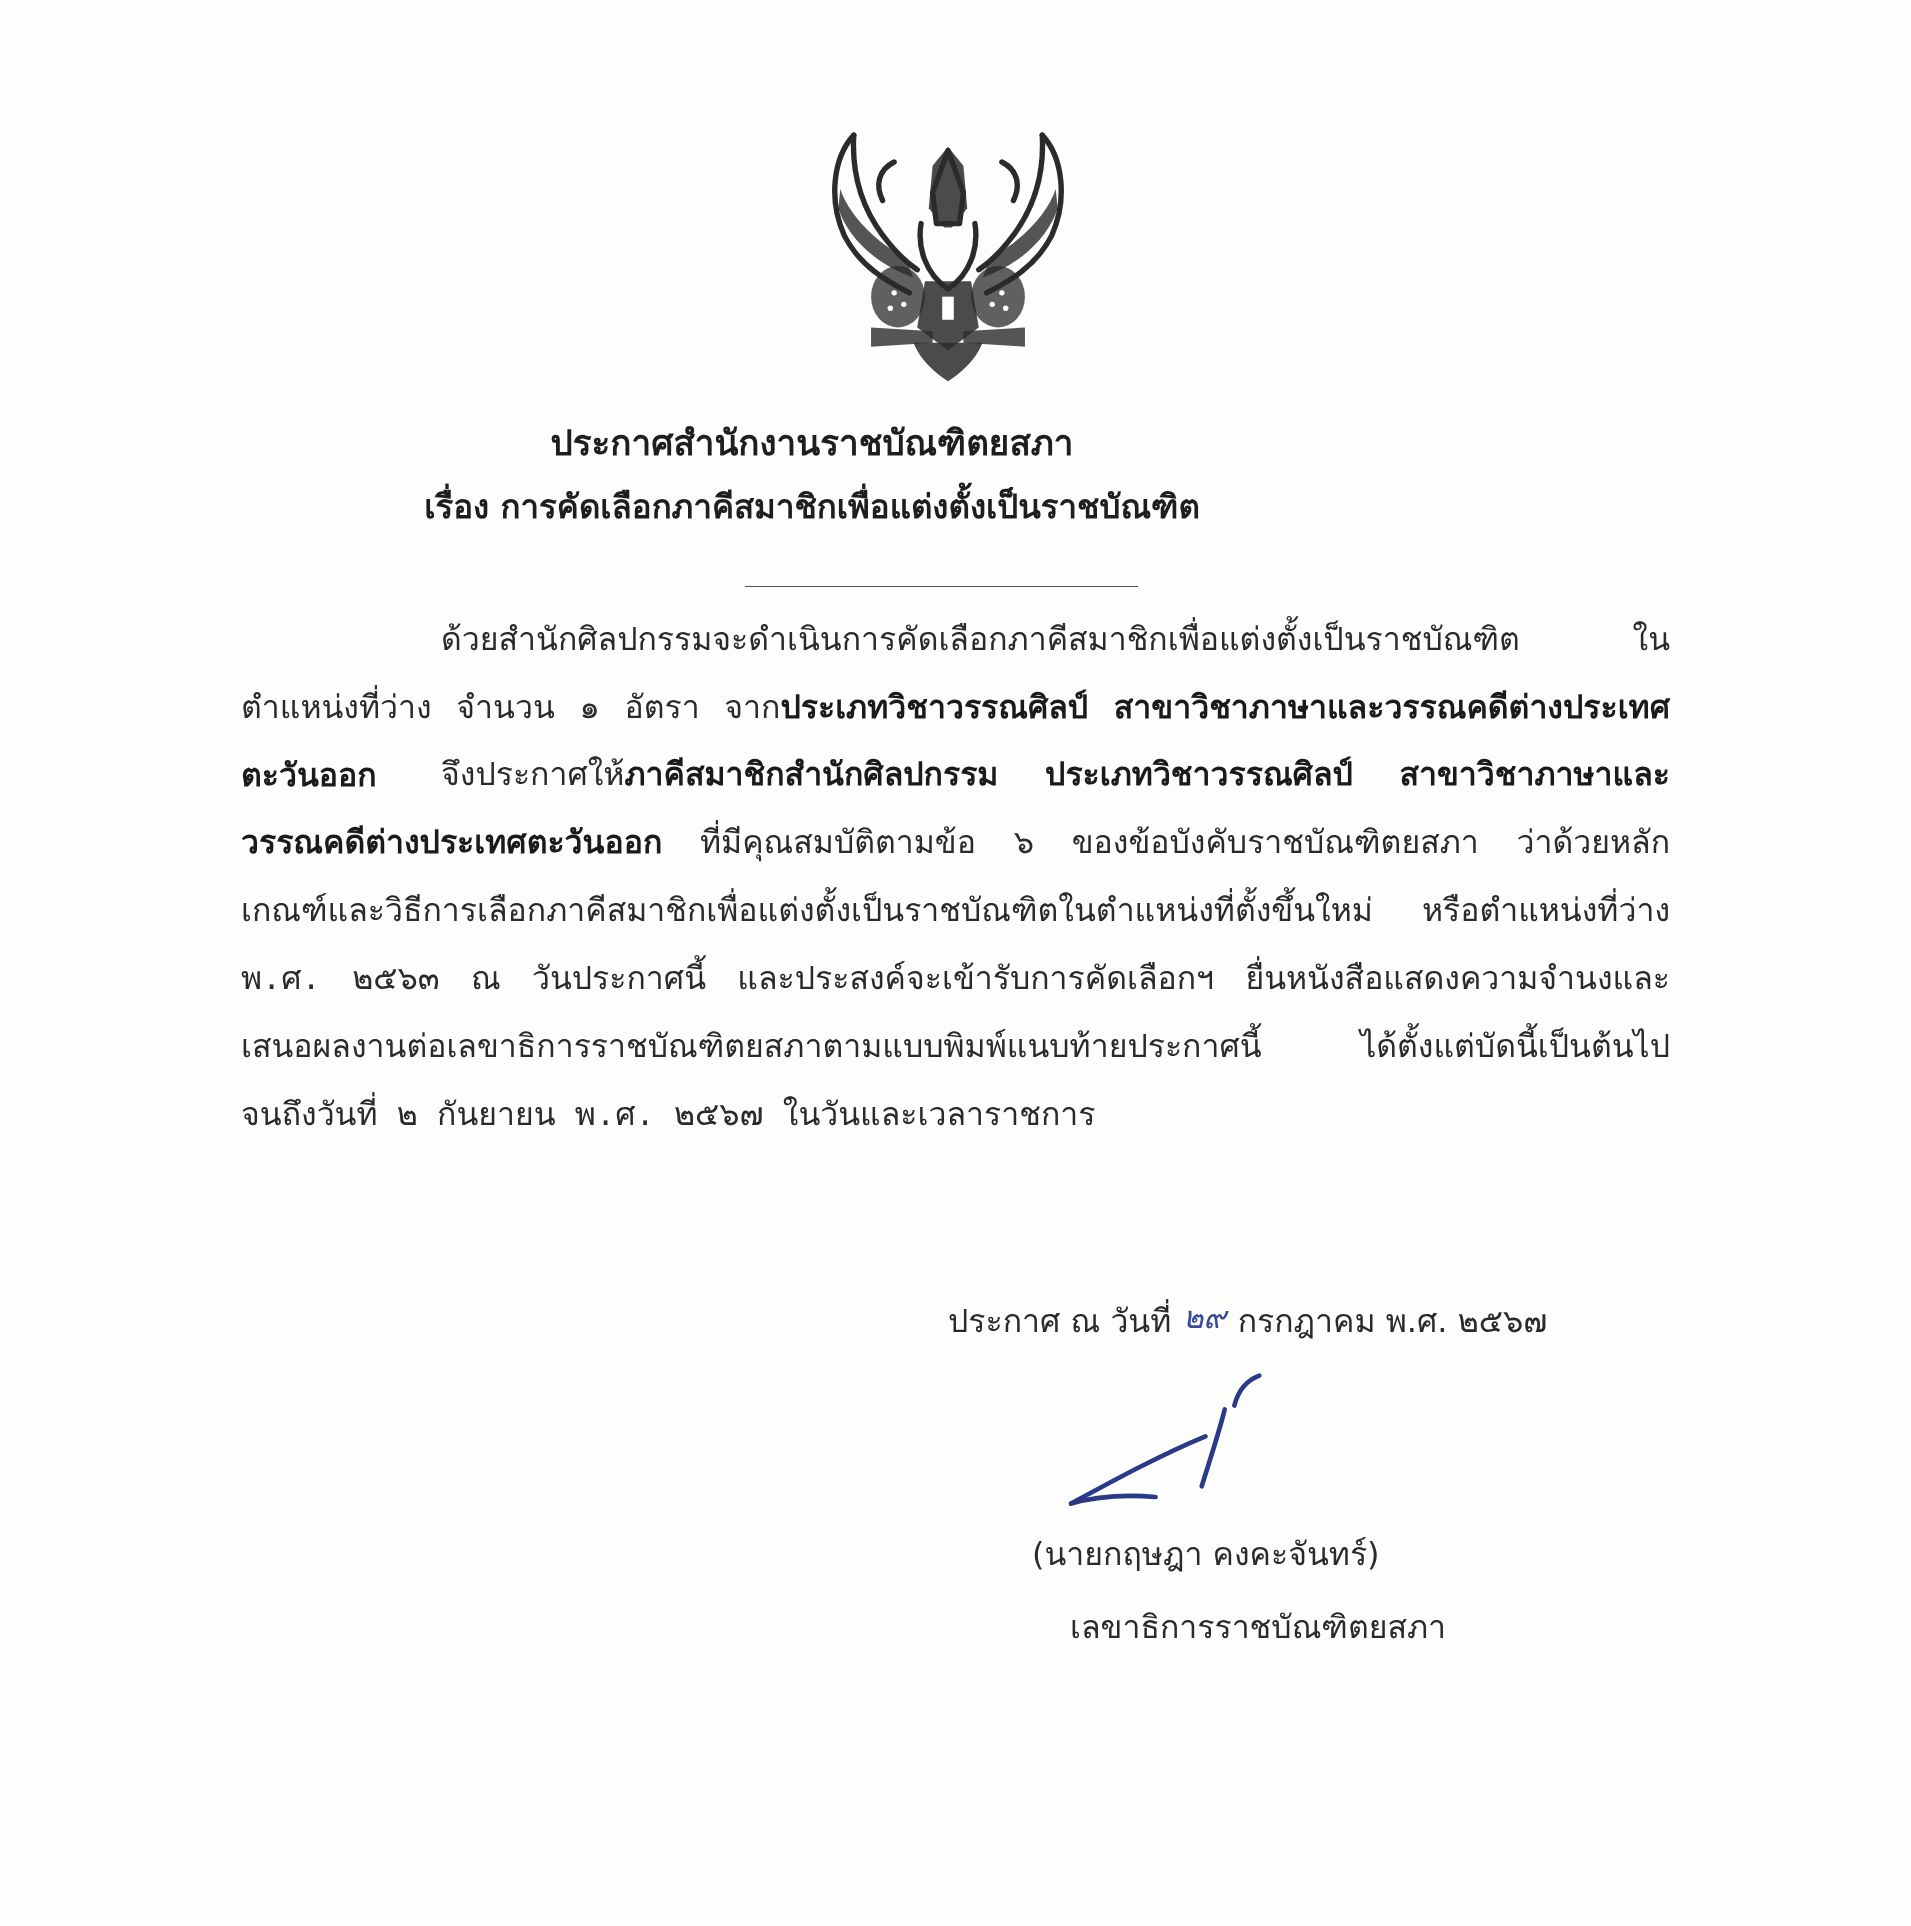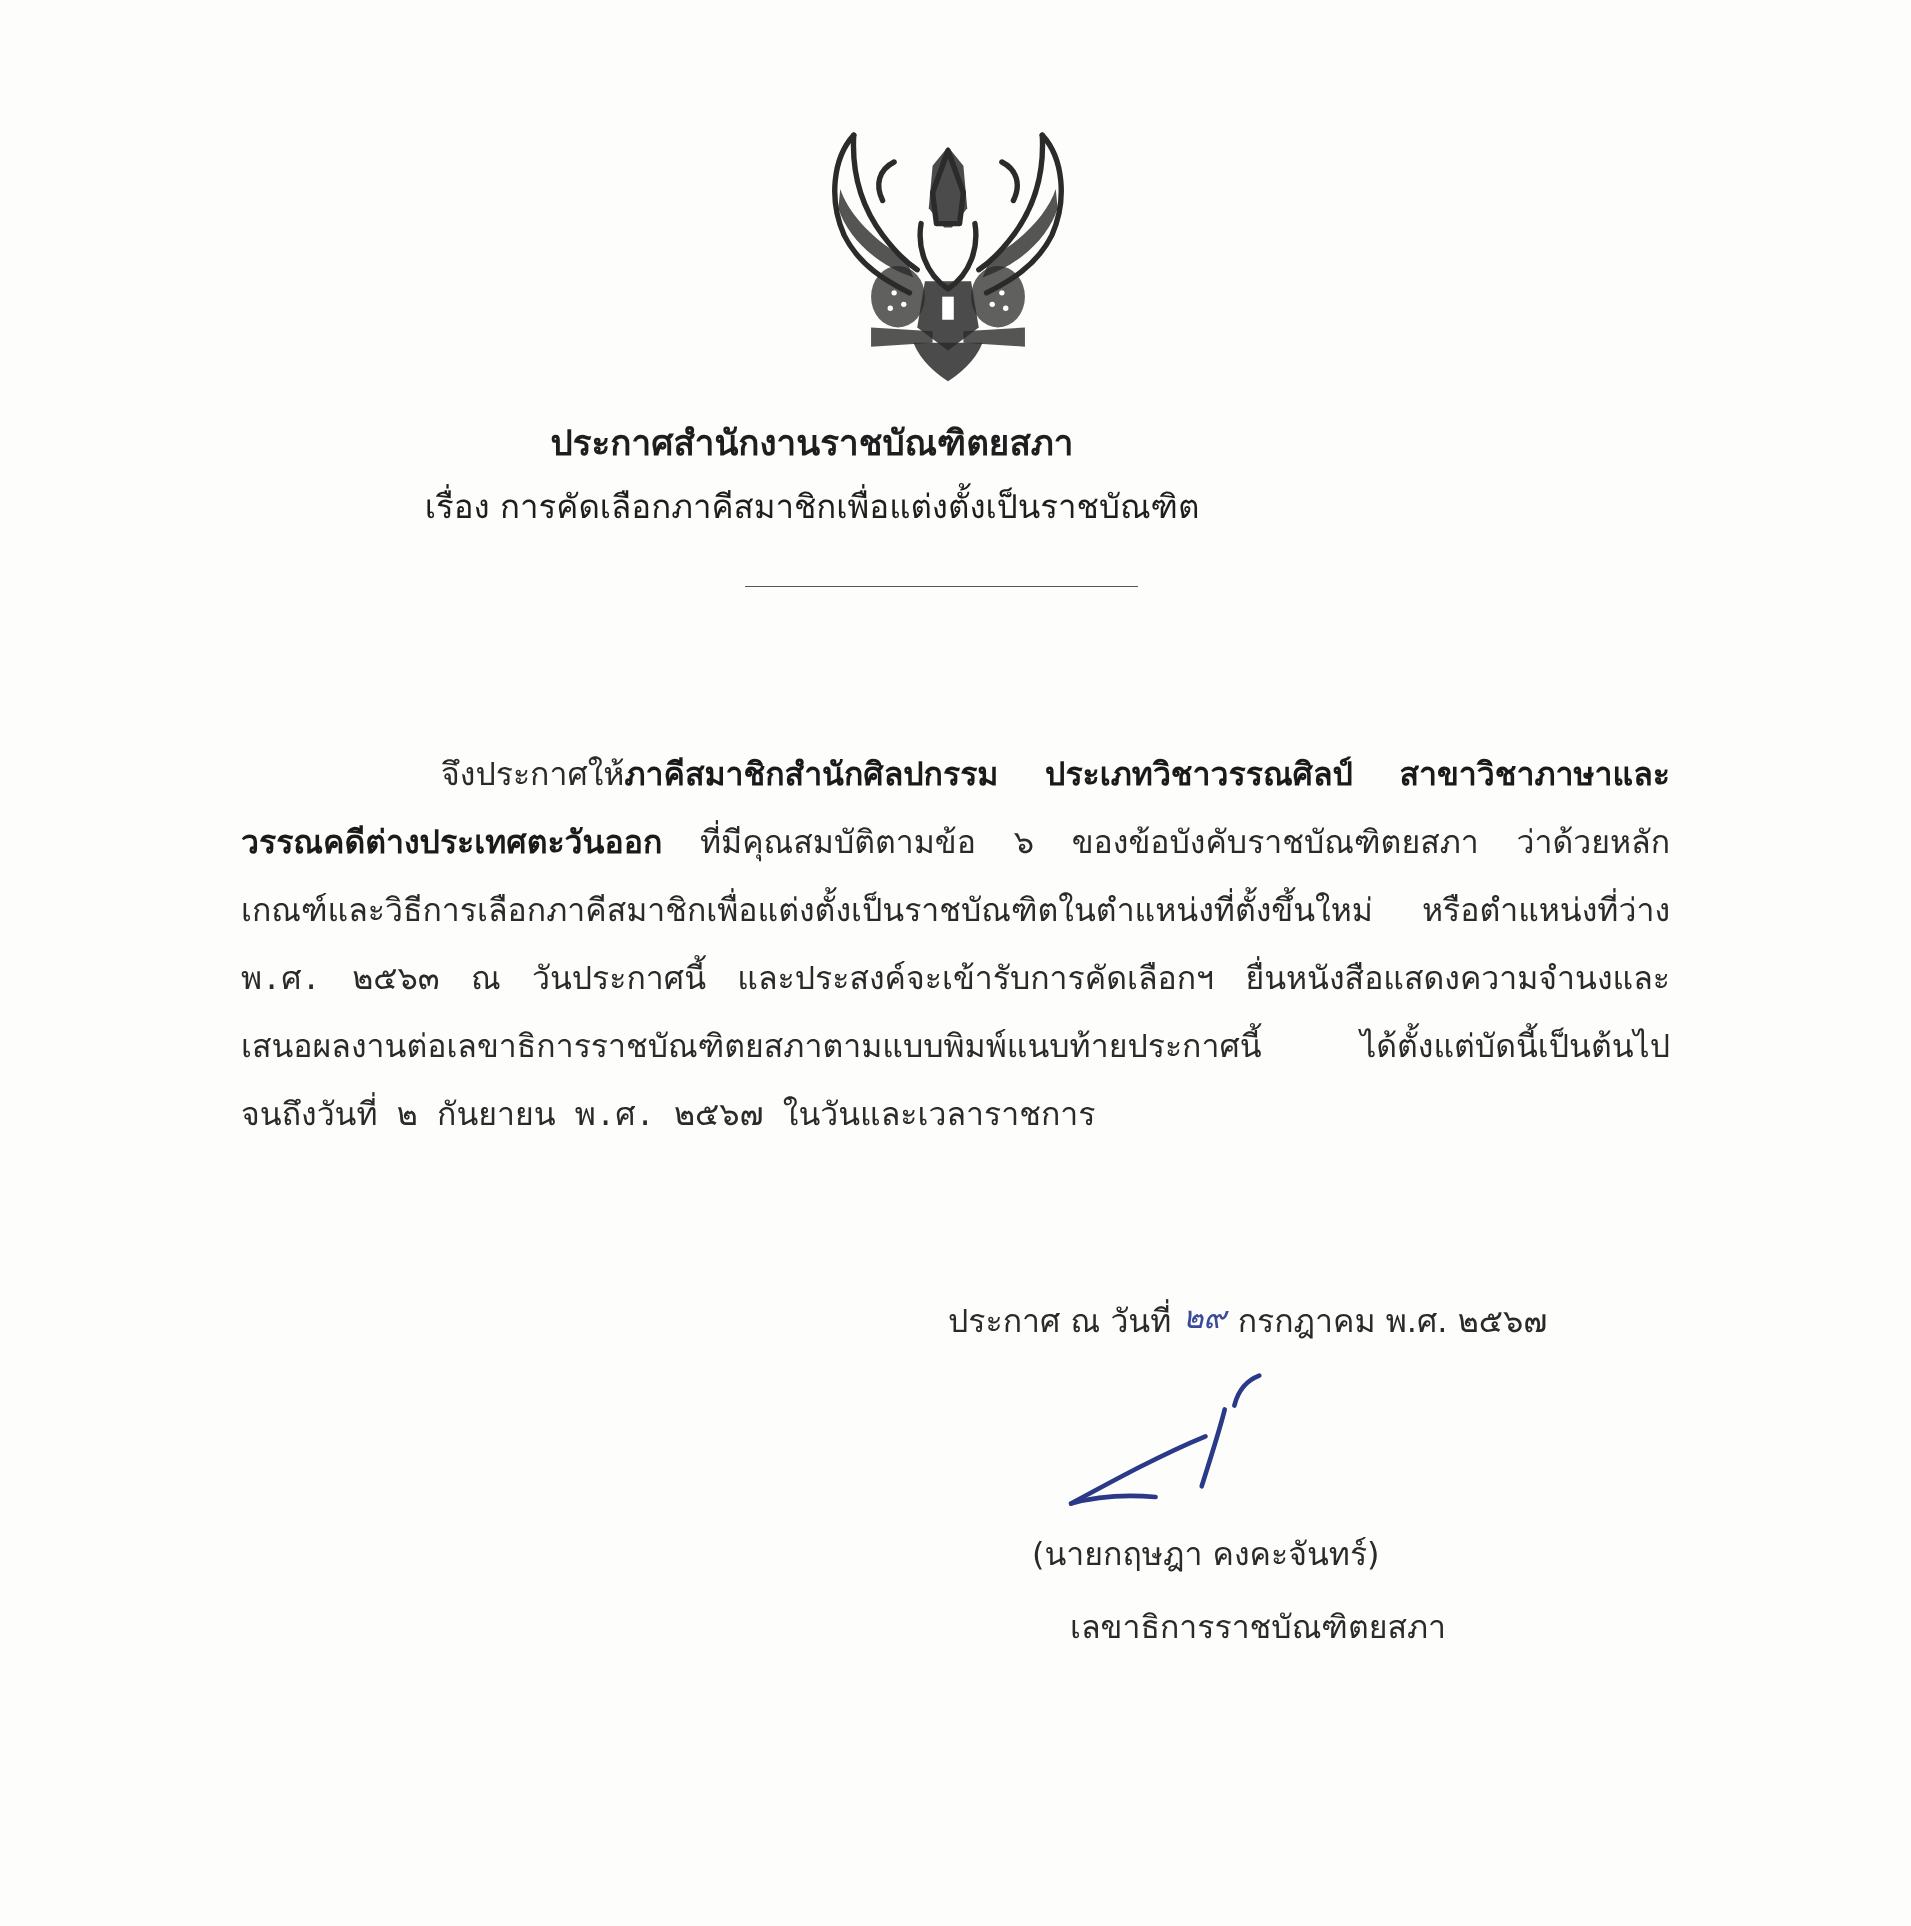--- a/index.html
+++ b/index.html
@@ -31,21 +31,21 @@
     .title {
       position: absolute;
       left: 0;
       width: 1624px;
       text-align: center;
       font-size: 35px;
       line-height: 1.2;
       color: #1e1e1e;
     }
     .title.main { top: 422px; font-weight: bold; }
-    .title.subject { top: 487px; font-weight: normal; font-size: 33px; }
+    .title.subject { top: 487px; font-weight: bold; font-size: 33px; }
     .title-rule {
       position: absolute;
       left: 745px;
       top: 586px;
       width: 393px;
       height: 0;
       border-top: 1.9px solid #555;
     }
     .para {
       position: absolute;
@@ -144,20 +144,23 @@
         <circle cx="455" cy="500" r="7"></circle>
         <circle cx="490" cy="510" r="7"></circle>
       <rect x="325" y="480" width="30" height="60"></rect>
     </g>
   </svg>
 
   <div class="title main">ประกาศสำนักงานราชบัณฑิตยสภา</div>
   <div class="title subject">เรื่อง การคัดเลือกภาคีสมาชิกเพื่อแต่งตั้งเป็นราชบัณฑิต</div>
   <div class="title-rule"></div>
 
+  <div class="para para1">
+    <span class="indent"></span><span>ด้วยสำนักศิลปกรรมจะดำเนินการคัดเลือกภาคีสมาชิกเพื่อแต่งตั้งเป็นราชบัณฑิต ในตำแหน่งที่ว่าง จำนวน ๑ อัตรา จาก</span><b>ประเภทวิชาวรรณศิลป์ สาขาวิชาภาษาและวรรณคดีต่างประเทศตะวันออก</b>
+  </div>
 
   <div class="para para2">
     <span class="indent"></span><span>จึงประกาศให้</span><b>ภาคีสมาชิกสำนักศิลปกรรม  ประเภทวิชาวรรณศิลป์ สาขาวิชาภาษาและวรรณคดีต่างประเทศตะวันออก</b><span> ที่มีคุณสมบัติตามข้อ ๖ ของข้อบังคับราชบัณฑิตยสภา ว่าด้วยหลักเกณฑ์และวิธีการเลือกภาคีสมาชิกเพื่อแต่งตั้งเป็นราชบัณฑิตในตำแหน่งที่ตั้งขึ้นใหม่ หรือตำแหน่งที่ว่าง พ.ศ. ๒๕๖๓ ณ วันประกาศนี้ และประสงค์จะเข้ารับการคัดเลือกฯ ยื่นหนังสือแสดงความจำนงและเสนอผลงานต่อเลขาธิการราชบัณฑิตยสภาตามแบบพิมพ์แนบท้ายประกาศนี้ ได้ตั้งแต่บัดนี้เป็นต้นไป จนถึงวันที่ ๒ กันยายน พ.ศ. ๒๕๖๗ ในวันและเวลาราชการ</span>
   </div>
 
   <div class="date-line">
     <span>ประกาศ ณ วันที่</span><span class="handwritten">๒๙</span><span>กรกฎาคม พ.ศ. ๒๕๖๗</span>
   </div>
 
   <svg class="signature" viewBox="0 0 680 380">

